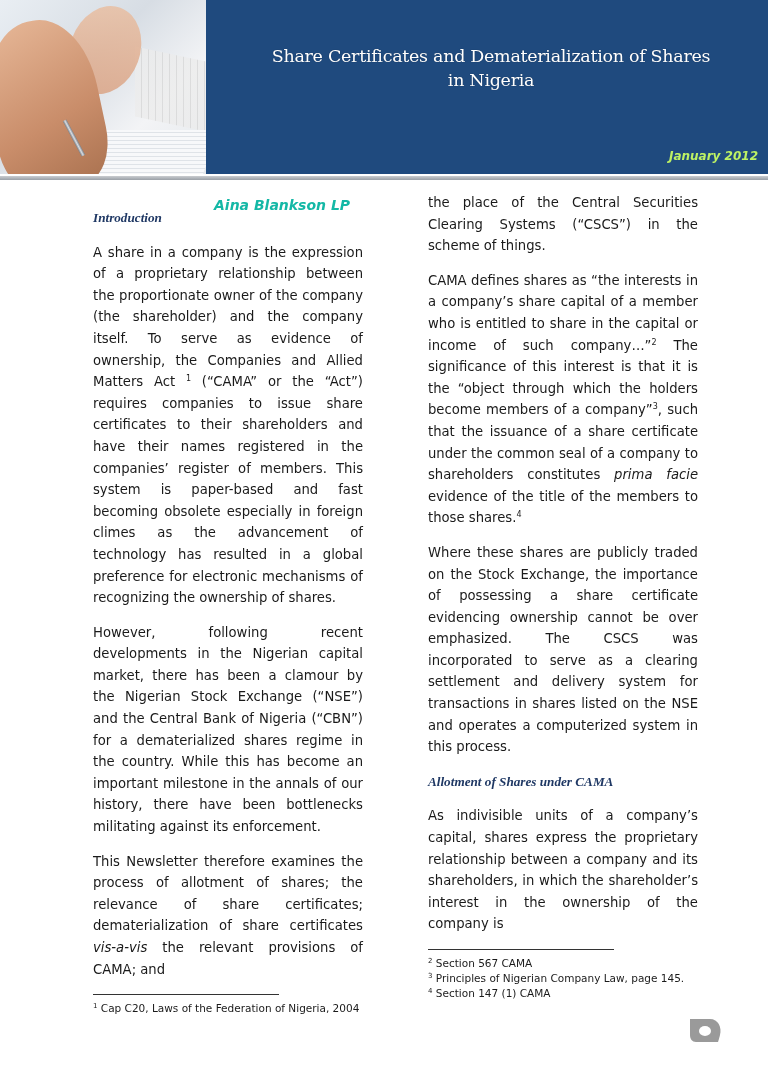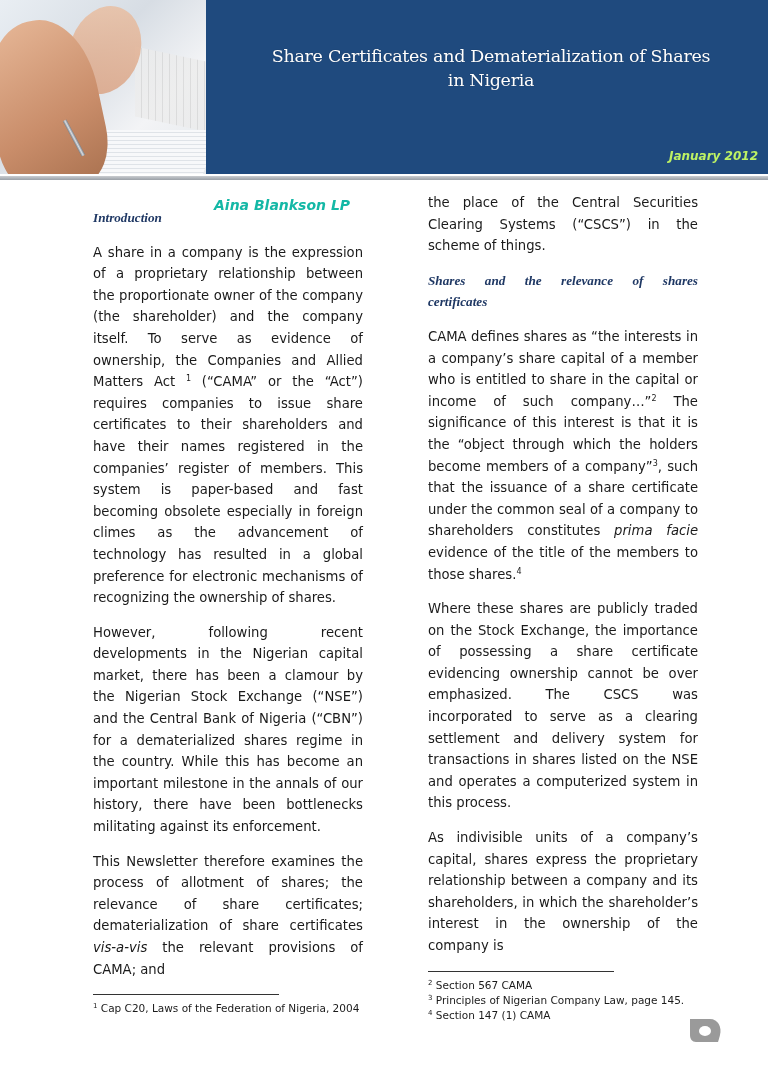--- a/index.html
+++ b/index.html
@@ -70,23 +70,23 @@
   <div class="heading">Introduction</div>
   <p><span>A share in a company is the expression of a proprietary relationship between the proportionate owner of the company (the shareholder) and the company itself. To serve as evidence of ownership, the Companies and Allied Matters Act </span><sup>1</sup><span> (“CAMA” or the “Act”) requires companies to issue share certificates to their shareholders and have their names registered in the companies’ register of members. This system is paper-based and fast becoming obsolete especially in foreign climes as the advancement of technology has resulted in a global preference for electronic mechanisms of recognizing the ownership of shares.</span></p>
   <p>However, following recent developments in the Nigerian capital market, there has been a clamour by the Nigerian Stock Exchange (“NSE”) and the Central Bank of Nigeria (“CBN”) for a dematerialized shares regime in the country. While this has become an important milestone in the annals of our history, there have been bottlenecks militating against its enforcement.</p>
   <p style="margin-bottom:0"><span>This Newsletter therefore examines the process of allotment of shares; the relevance of share certificates; dematerialization of share certificates </span><i>vis-a-vis</i><span> the relevant provisions of CAMA; and</span></p>
   <div class="fn-rule"></div>
   <div class="footnote"><sup>1</sup> <span>Cap C20, Laws of the Federation of Nigeria, 2004</span></div>
 </div>
 
 <div class="col col-right">
   <p>the place of the Central Securities Clearing Systems (“CSCS”) in the scheme of things.</p>
-  <div class="heading spaced">Shares and the relevance of shares certificates</div>
   <p><span>CAMA defines shares as “the interests in a company’s share capital of a member who is entitled to share in the capital or income of such company…”</span><sup>2</sup><span> The significance of this interest is that it is the “object through which the holders become members of a company”</span><sup>3</sup><span>, such that the issuance of a share certificate under the common seal of a company to shareholders constitutes </span><i>prima facie</i><span> evidence of the title of the members to those shares.</span><sup>4</sup></p>
   <p>Where these shares are publicly traded on the Stock Exchange, the importance of possessing a share certificate evidencing ownership cannot be over emphasized. The CSCS was incorporated to serve as a clearing settlement and delivery system for transactions in shares listed on the NSE and operates a computerized system in this process.</p>
+  <div class="heading">Allotment of Shares under CAMA</div>
   <p style="margin-bottom:0">As indivisible units of a company’s capital, shares express the proprietary relationship between a company and its shareholders, in which the shareholder’s interest in the ownership of the company is</p>
   <div class="fn-rule"></div>
   <div class="footnote"><sup>2</sup> <span>Section 567 CAMA</span></div>
   <div class="footnote"><sup>3</sup> <span>Principles of Nigerian Company Law, page 145.</span></div>
   <div class="footnote"><sup>4</sup> <span>Section 147 (1) CAMA</span></div>
 </div>
 
 <svg class="logo" viewBox="0 0 34 27">
   <path d="M2 2 H22 C30 2 34 10 32 18 C31 22 30 25 30 25 H8 C4 25 2 22 2 18 Z" fill="#9a9a9a"></path>
   <ellipse cx="17" cy="14" rx="6" ry="5" fill="#ffffff"></ellipse>

